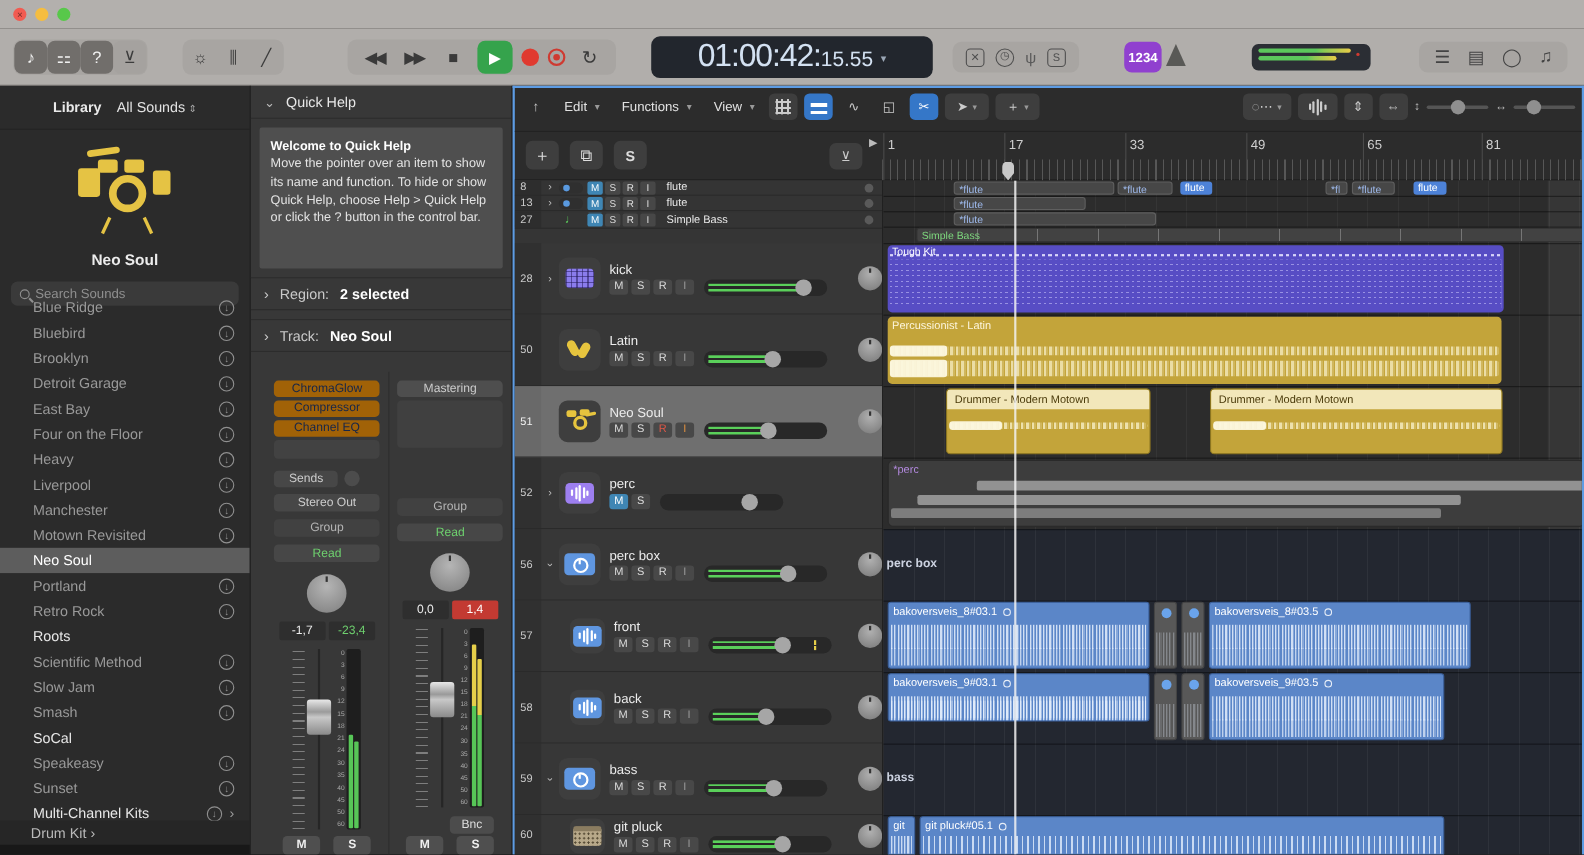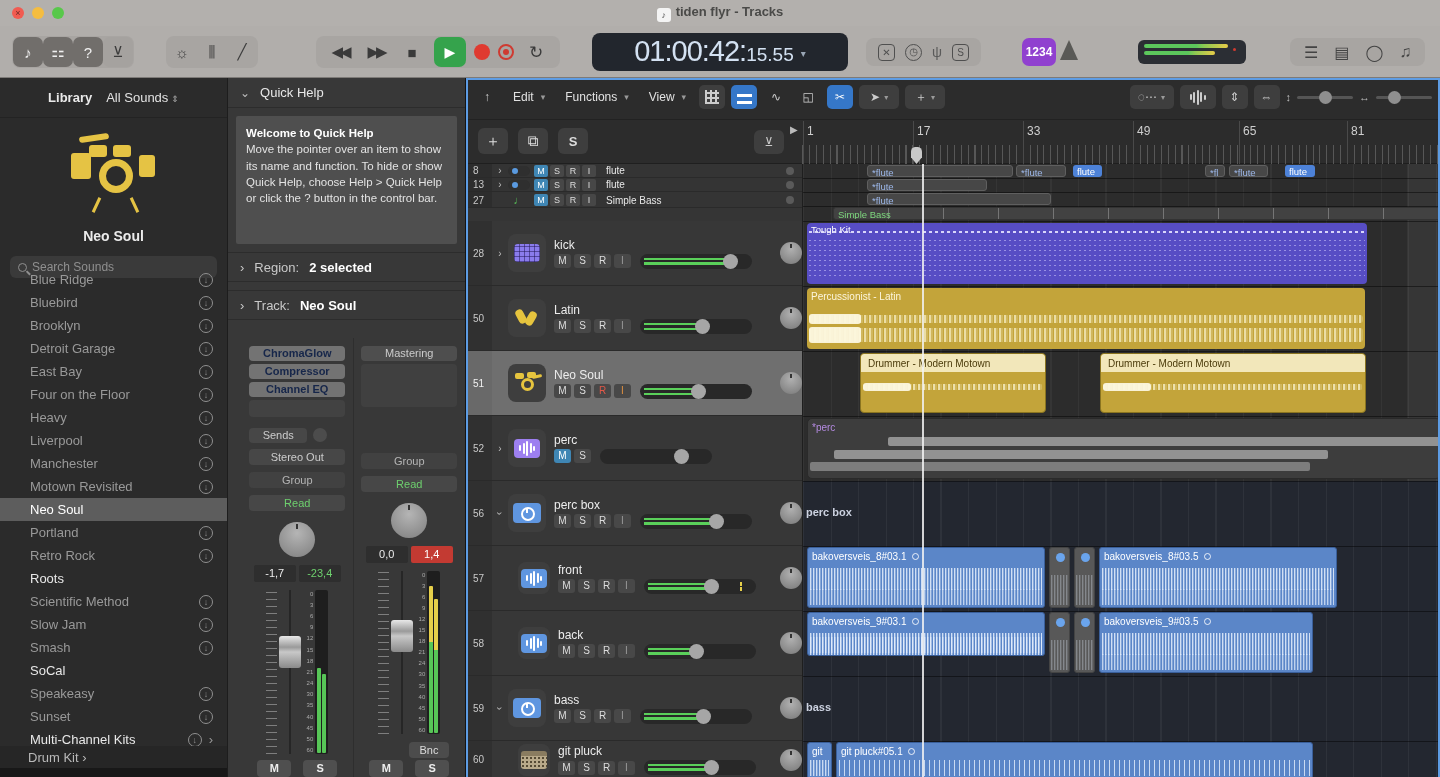--- a/index.html
+++ b/index.html
@@ -76,21 +76,21 @@
   .inspector { position:absolute; left:228px; top:78px; width:238px; height:699px; background:#383838; border-right:1px solid #141414; color:#ddd; }
   .insp-head { height:30px; display:flex; align-items:center; gap:10px; padding-left:12px; font-size:13px; color:#e8e8e8; border-bottom:1px solid #2c2c2c; }
   .insp-head .chev { color:#bbb; font-size:12px; }
   .qh-box { margin:8px; background:#4f4f4f; border-radius:2px; padding:9px 10px; height:128px; font-size:11.5px; line-height:1.42; color:#e3e3e3; }
   .qh-box b { display:block; color:#fff; }
   .sect { height:30px; display:flex; align-items:center; gap:10px; padding-left:12px; font-size:13px; color:#c9c9c9; border-top:1px solid #2c2c2c; border-bottom:1px solid #2c2c2c; margin-top:6px; }
   .sect b { color:#fff; }
   .strips { position:absolute; left:0; top:260px; right:0; bottom:0; display:flex; }
   .strip { width:112px; padding:8px 6px 0 6px; display:flex; flex-direction:column; align-items:center; }
   .strip.s1 { margin-left:14px; border-right:1px solid #2e2e2e; }
-  .pbtn { width:96px; height:15px; border-radius:4px; margin-bottom:3px; font-size:11px; line-height:15px; text-align:center; color:#16264a; background:#737373; font-weight:bold; }
+  .pbtn { width:96px; height:15px; border-radius:4px; margin-bottom:3px; font-size:11px; line-height:15px; text-align:center; color:#16264a; background:#a16207; font-weight:normal; }
   .pbtn.gray { background:#4e4e4e; color:#ccc; font-weight:normal; }
   .pempty { width:96px; height:17px; background:#424242; border-radius:4px; margin-bottom:3px; }
   .pemptybig { width:96px; height:44px; background:#404040; border-radius:4px; margin-bottom:3px; }
   .sendsrow { width:96px; display:flex; align-items:center; gap:6px; margin:8px 0 6px 0; }
   .sbtn { flex:none; width:58px; height:15px; background:#474747; border-radius:4px; color:#ccc; font-size:11px; text-align:center; line-height:15px; }
   .scirc { width:14px; height:14px; background:#4c4c4c; border-radius:50%; }
   .wbtn { width:96px; height:16px; background:#474747; border-radius:4px; color:#ccc; font-size:11px; text-align:center; line-height:16px; margin-bottom:7px; }
   .wbtn.dim { background:#414141; color:#b5b5b5; }
   .wbtn.read { color:#6ed06e; }
   .bigknob { width:36px; height:36px; border-radius:50%; background:radial-gradient(circle at 50% 32%, #b5b5b5, #7e7e7e); position:relative; margin:4px 0 8px 0; }
@@ -233,21 +233,20 @@
 <body>
 
 <div id="screen">
 
   <div class="titlebar">
     <div class="lights">
       <div class="light r">×</div>
       <div class="light y"></div>
       <div class="light g"></div>
     </div>
-    <div class="tb-title"><span class="doc-ico">♪</span><span>tiden flyr - Tracks</span></div>
   </div>
 
   <div class="controlbar">
     <div class="cgroup" style="left:12px;">
       <div class="pillgroup">
         <div class="cbtn on">♪</div>
         <div class="cbtn on">⚏</div>
         <div class="cbtn on">?</div>
         <div class="cbtn frame">⊻</div>
       </div>

